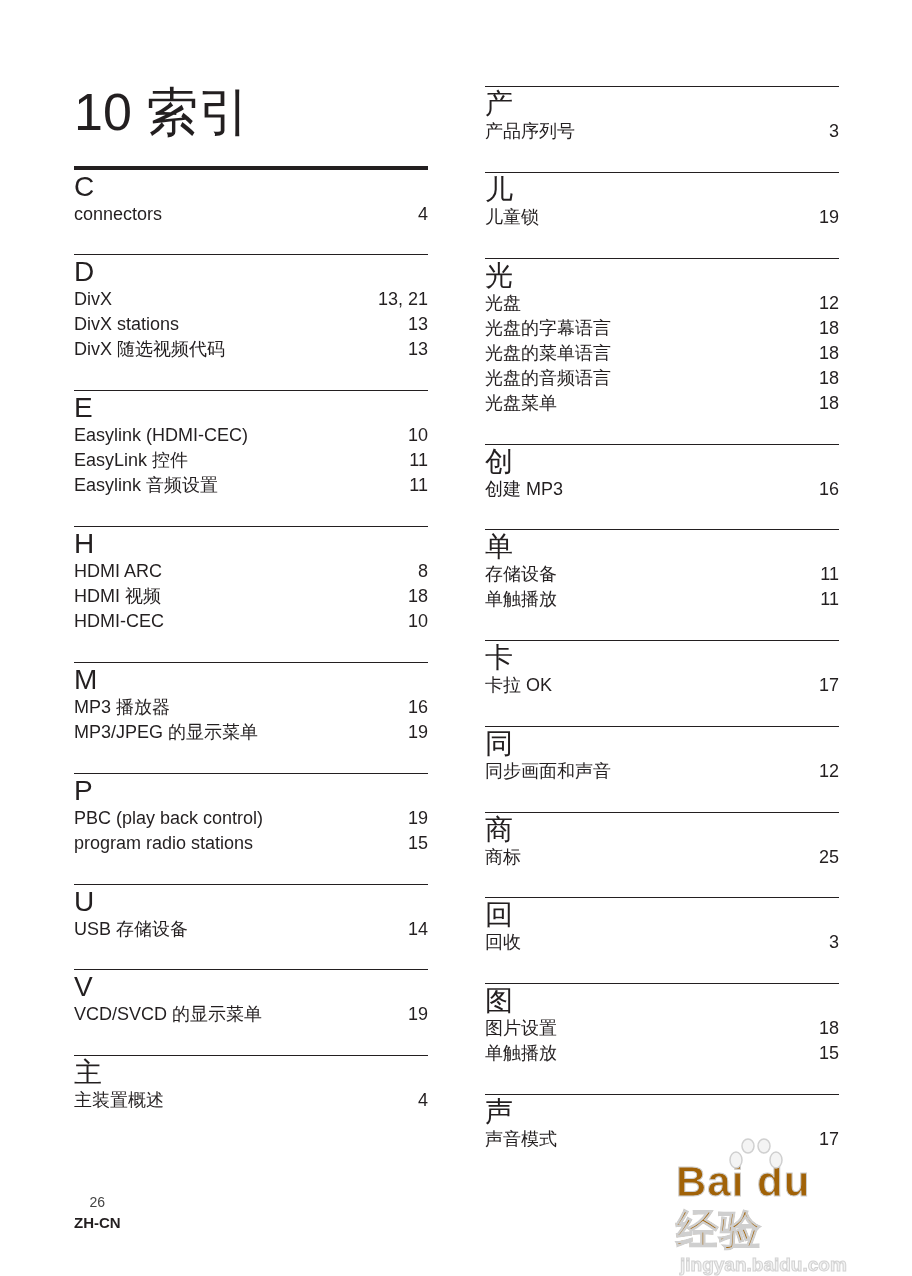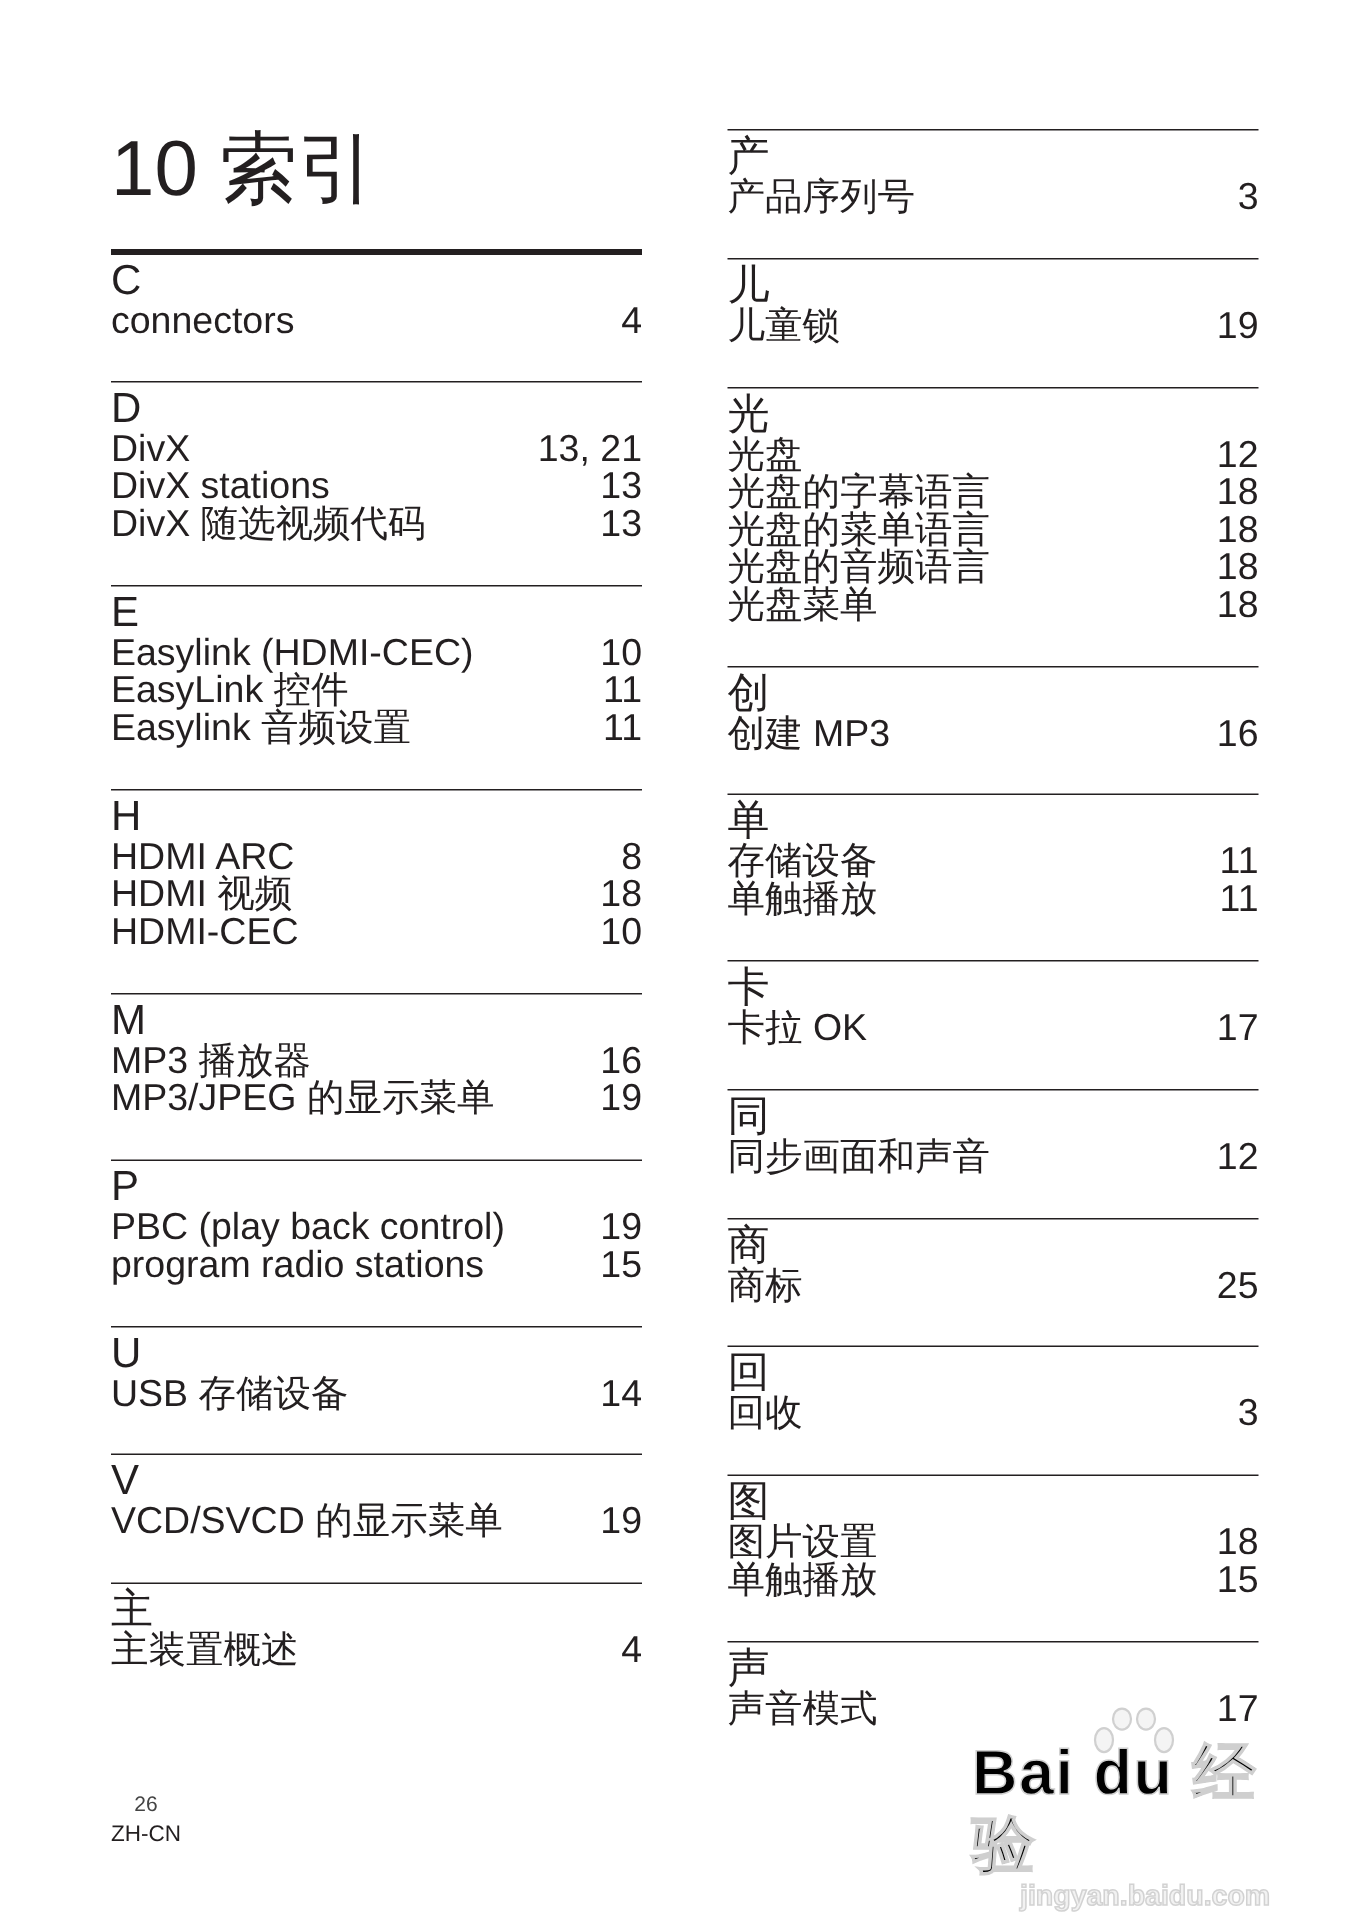--- a/index.html
+++ b/index.html
@@ -17,38 +17,39 @@
     .col-left { left: 74px; top: 166px; }
     .col-right { left: 485px; top: 86px; }
     .section { position: absolute; left: 0; width: 354px; }
     .section .rule { height: 1px; background: #231f20; width: 100%; }
     .section .rule.thick { height: 4px; }
     .section .letter {
       font-size: 28px; line-height: 30px; height: 30px; margin-top: 2px;
     }
     .entry {
       display: flex; justify-content: space-between; align-items: center;
-      font-size: 25px; line-height: 25px; height: 25px;
+      font-size: 18px; line-height: 25px; height: 25px;
     }
     .entry .page { text-align: right; }
     .footer {
       position: absolute; left: 74px; top: 1194px; font-size: 14px;
       display: flex; gap: 4px; align-items: center; flex-direction: column;
     }
     .footer .page-num { font-size: 14px; color: #444; }
-    .footer .lang { font-size: 15px; }
+    .footer .lang { font-size: 15px; font-weight: bold; }
     .watermark {
       position: absolute; left: 648px; top: 1140px; width: 210px; height: 105px;
       color: #d8d8d8; font-family: "Liberation Sans", sans-serif;
       pointer-events: none;
     }
     .watermark .logo {
       font-size: 42px; font-weight: bold; letter-spacing: 1px;
-      -webkit-text-stroke: 1px #cfcfcf; color: #000000; line-height: 48px;
+      -webkit-text-stroke: 1px #cfcfcf; color: #a16207; line-height: 48px;
       margin-top: 18px;
+      margin-left: 28px;
     }
     .watermark .url {
       font-size: 19px; font-weight: bold; color: #f2f2f2;
       -webkit-text-stroke: 1px #d2d2d2; line-height: 22px; margin-left: 32px;
     }
     .watermark .paw {
       position: absolute; left: 78px; top: -2px; width: 60px; height: 40px;
     }
   </style>
 </head>

